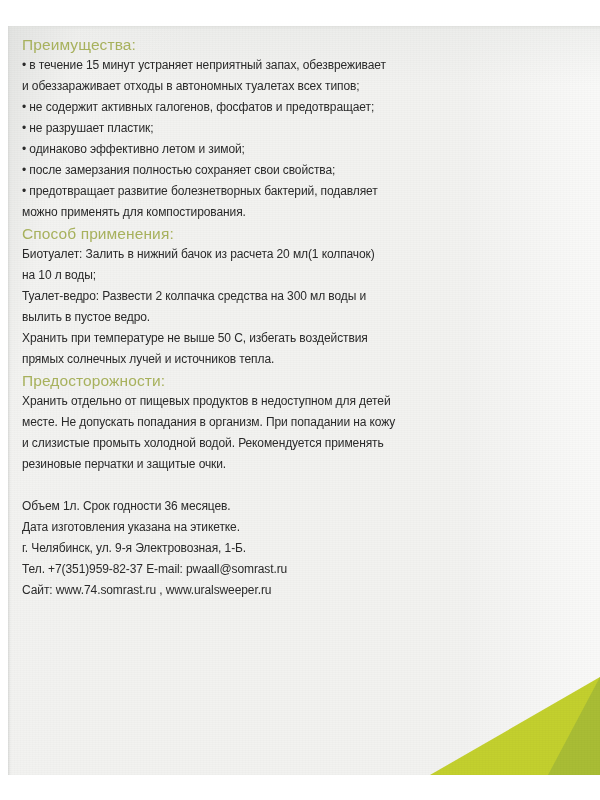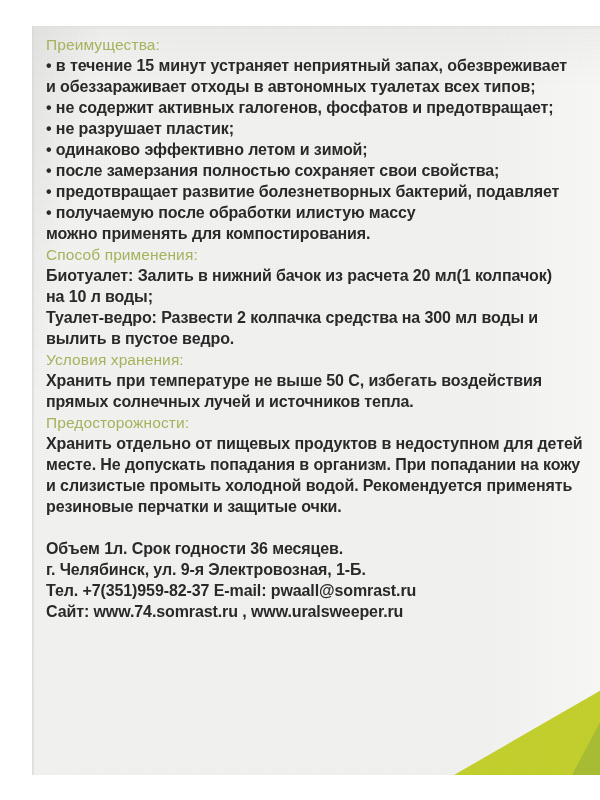--- a/index.html
+++ b/index.html
@@ -15,21 +15,20 @@
     font-family: "Liberation Sans", "DejaVu Sans", sans-serif;
     -webkit-font-smoothing: antialiased;
   }
 
   
   #photo-canvas {
     position: relative;
     width: 476px;
     height: 800px;
     background: #ffffff;
-    margin-left: 24px;
   }
 
   
   #label-panel {
     position: absolute;
     left: 8px;
     top: 26px;
     width: 592px;
     height: 749px;
     background: #f2f2f0;
@@ -91,24 +90,24 @@
   .section-heading {
     font-size: 15.5px;
     line-height: 21px;
     color: #a9b35e;
     font-weight: 400;
     letter-spacing: 0.1px;
     white-space: nowrap;
   }
 
   .body-line {
-    font-size: 16px;
+    font-size: 12px;
     line-height: 21px;
     color: #2a2a2a;
-    font-weight: 700;
+    font-weight: 400;
     letter-spacing: -0.1px;
     white-space: nowrap;
   }
 
   .spacer-line { height: 21px; }
 
   
   #grain {
     position: absolute;
     inset: 0;
@@ -133,45 +132,44 @@
     <div id="text-column">
         <div class="section">
           <div class="section-heading">Преимущества:</div>
           <div class="body-line">• в течение 15 минут устраняет неприятный запах, обезвреживает</div>
           <div class="body-line">и обеззараживает отходы в автономных туалетах всех типов;</div>
           <div class="body-line">• не содержит активных галогенов, фосфатов и предотвращает;</div>
           <div class="body-line">• не разрушает пластик;</div>
           <div class="body-line">• одинаково эффективно летом и зимой;</div>
           <div class="body-line">• после замерзания полностью сохраняет свои свойства;</div>
           <div class="body-line">• предотвращает развитие болезнетворных бактерий, подавляет</div>
-          <div class="body-line">• получаемую после обработки илистую массу</div>
           <div class="body-line">можно применять для компостирования.</div>
         </div>
         <div class="section">
           <div class="section-heading">Способ применения:</div>
           <div class="body-line">Биотуалет: Залить в нижний бачок из расчета 20 мл(1 колпачок)</div>
           <div class="body-line">на 10 л воды;</div>
           <div class="body-line">Туалет-ведро: Развести 2 колпачка средства на 300 мл воды и</div>
           <div class="body-line">вылить в пустое ведро.</div>
         </div>
         <div class="section">
-          <div class="section-heading">Условия хранения:</div>
           <div class="body-line">Хранить при температуре не выше 50  С, избегать воздействия</div>
           <div class="body-line">прямых солнечных лучей и источников тепла.</div>
         </div>
         <div class="section">
           <div class="section-heading">Предосторожности:</div>
           <div class="body-line">Хранить отдельно от пищевых продуктов в недоступном для детей</div>
           <div class="body-line">месте. Не допускать попадания в организм. При попадании на кожу</div>
           <div class="body-line">и слизистые промыть холодной водой. Рекомендуется применять</div>
           <div class="body-line">резиновые перчатки и защитые очки.</div>
         </div>
         <div class="spacer-line"></div>
         <div class="section">
           <div class="body-line">Объем 1л. Срок годности 36 месяцев.</div>
+          <div class="body-line">Дата изготовления указана на этикетке.</div>
           <div class="body-line">г. Челябинск, ул. 9-я Электровозная, 1-Б.</div>
           <div class="body-line">Тел. +7(351)959-82-37    E-mail: pwaall@somrast.ru</div>
           <div class="body-line">Сайт: www.74.somrast.ru , www.uralsweeper.ru</div>
         </div>
       </div>
 
     <div id="corner-graphic">
       <svg viewBox="0 0 170 110" xmlns="http://www.w3.org/2000/svg" aria-hidden="true">
         <polygon points="0,110 170,12 170,110" fill="#c3d02e"></polygon>
         <polygon points="118,110 170,12 170,110" fill="#a9bd35"></polygon>

